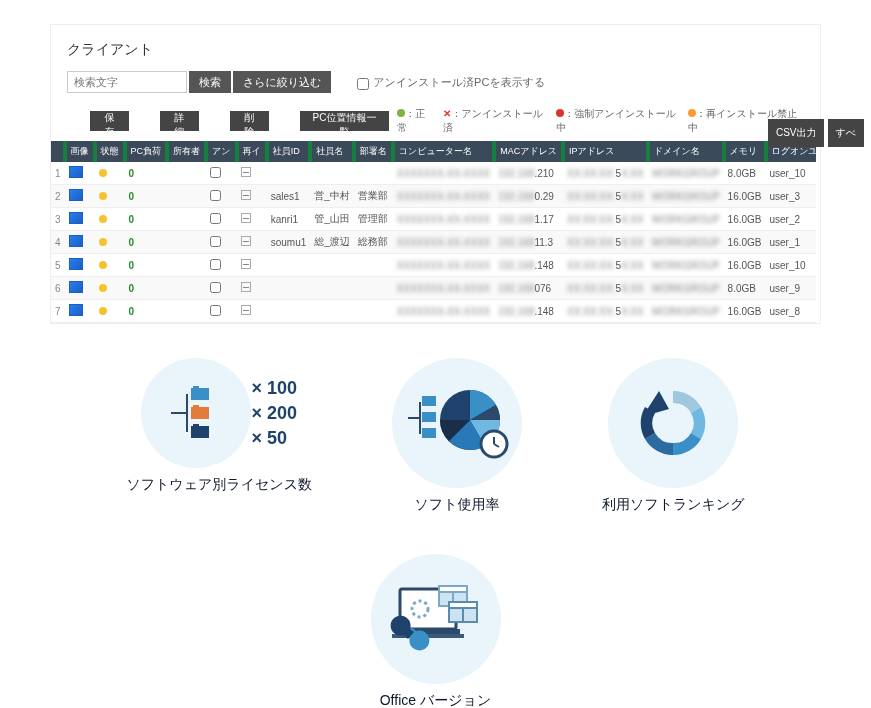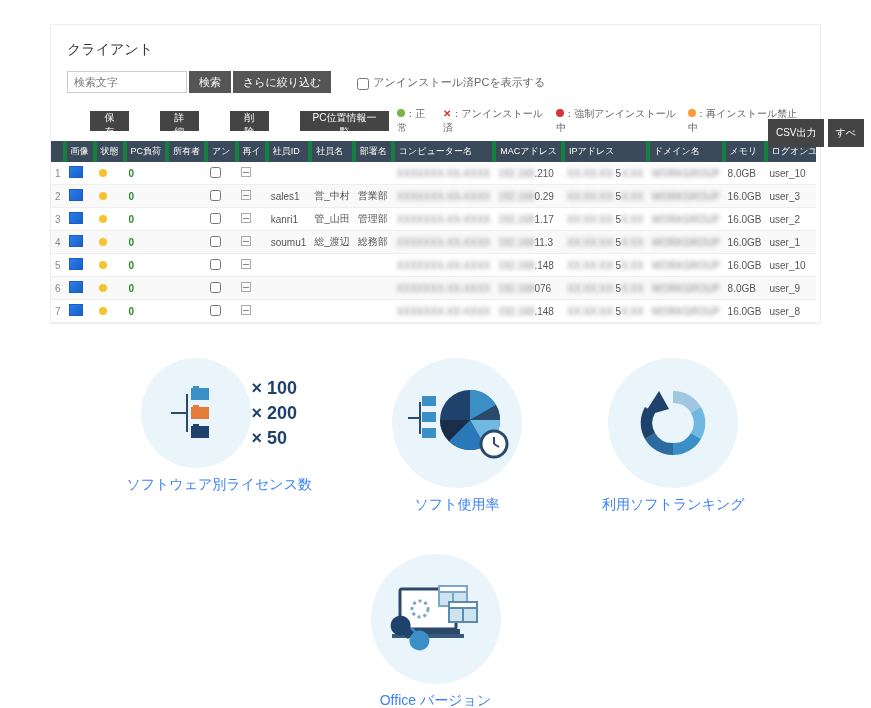--- a/index.html
+++ b/index.html
@@ -34,21 +34,21 @@
 .status-dot { width: 8px; height: 8px; border-radius: 50%; background: #f4c430; display: inline-block; }
 .pc-load { color: #2a8a2a; font-weight: bold; }
 .mini-chk { width: 11px; height: 11px; }
 .mini-minus { display: inline-block; width: 10px; height: 10px; border: 1px solid #aaa; position: relative; }
 .mini-minus::after { content:""; position:absolute; left:1px; right:1px; top:4px; height:1px; background:#888; }
 .blur { color: transparent; text-shadow: 0 0 4px rgba(120,120,120,0.9); }
 
 .features { display: flex; flex-wrap: wrap; justify-content: center; gap: 40px 80px; padding: 24px 40px 40px 40px; }
 .feat { display: flex; flex-direction: column; align-items: center; gap: 8px; }
 .circ { width: 130px; height: 130px; border-radius: 50%; background: #eaf4fb; display: flex; align-items: center; justify-content: center; }
-.feat-label { font-size: 14px; color: #3b82f6; }
+.feat-label { font-size: 14px; color: #0f172a; }
 .lic-nums { display: flex; flex-direction: column; gap: 4px; font-size: 18px; font-weight: bold; color: #1e426b; }
 .lic-row { display: flex; align-items: center; gap: 6px; }
 </style>
 </head>
 <body>
 
 <div class="panel">
   <div class="panel-title">クライアント</div>
 
   <div class="search-row">

